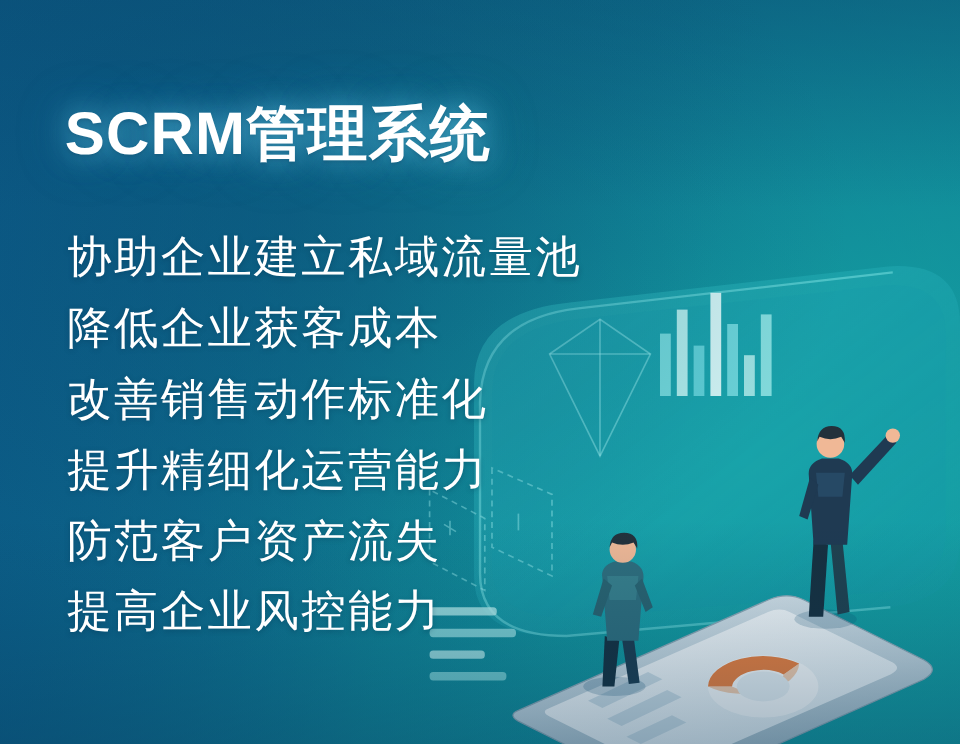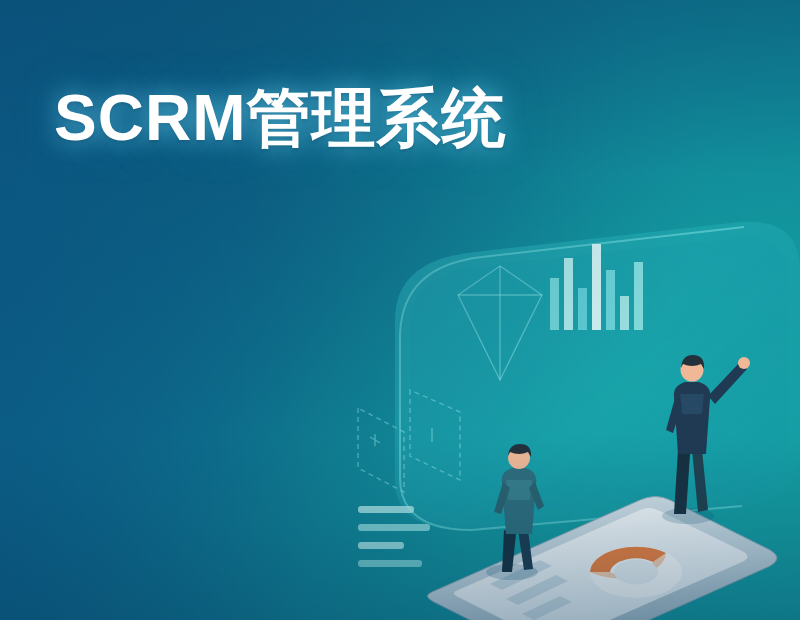--- a/index.html
+++ b/index.html
@@ -42,21 +42,21 @@
     width: 460px;
     height: 420px;
   }
   .ill-svg { position: absolute; left: 0; top: 0; }
 
   
   #title {
     position: absolute;
     left: 54px;
     top: 86px;
-    font-size: 64px;
+    font-size: 50px;
     line-height: 1;
     font-weight: bold;
     color: #ffffff;
     letter-spacing: 1px;
     text-shadow: 0 0 22px rgba(120,225,255,0.55), 0 0 46px rgba(80,200,240,0.35), 0 2px 3px rgba(0,40,70,0.35);
     white-space: nowrap;
   }
   #bullets {
     position: absolute;
     left: 56px;
@@ -195,13 +195,21 @@
         <circle cx="352" cy="170" r="11.5" fill="#f0b896"></circle>
         <path d="M341 168 Q 342 155 353 155 Q 365 155 364 169 L 361 164 Q 352 168 343 164 Z" fill="#23313b"></path>
       </g>
     </svg>
   </div>
 
   <div id="bg-vignette"></div>
 
   <div id="title">SCRM管理系统</div>
 
+  <div id="bullets">
+    <div class="bullet">协助企业建立私域流量池</div>
+    <div class="bullet">降低企业获客成本</div>
+    <div class="bullet">改善销售动作标准化</div>
+    <div class="bullet">提升精细化运营能力</div>
+    <div class="bullet">防范客户资产流失</div>
+    <div class="bullet">提高企业风控能力</div>
+  </div>
 </div>
 
 </body></html>

